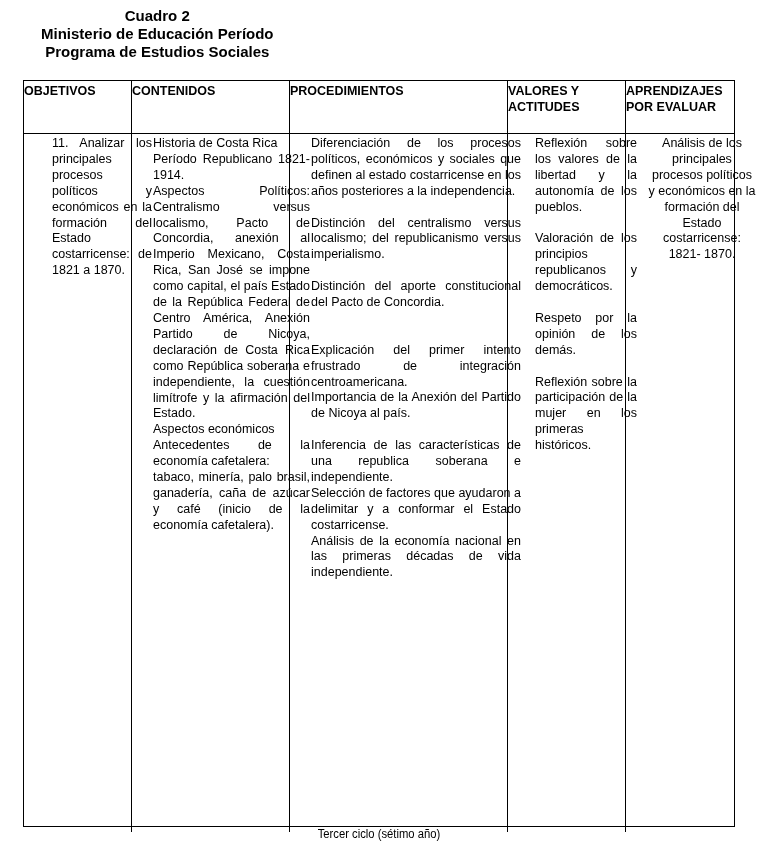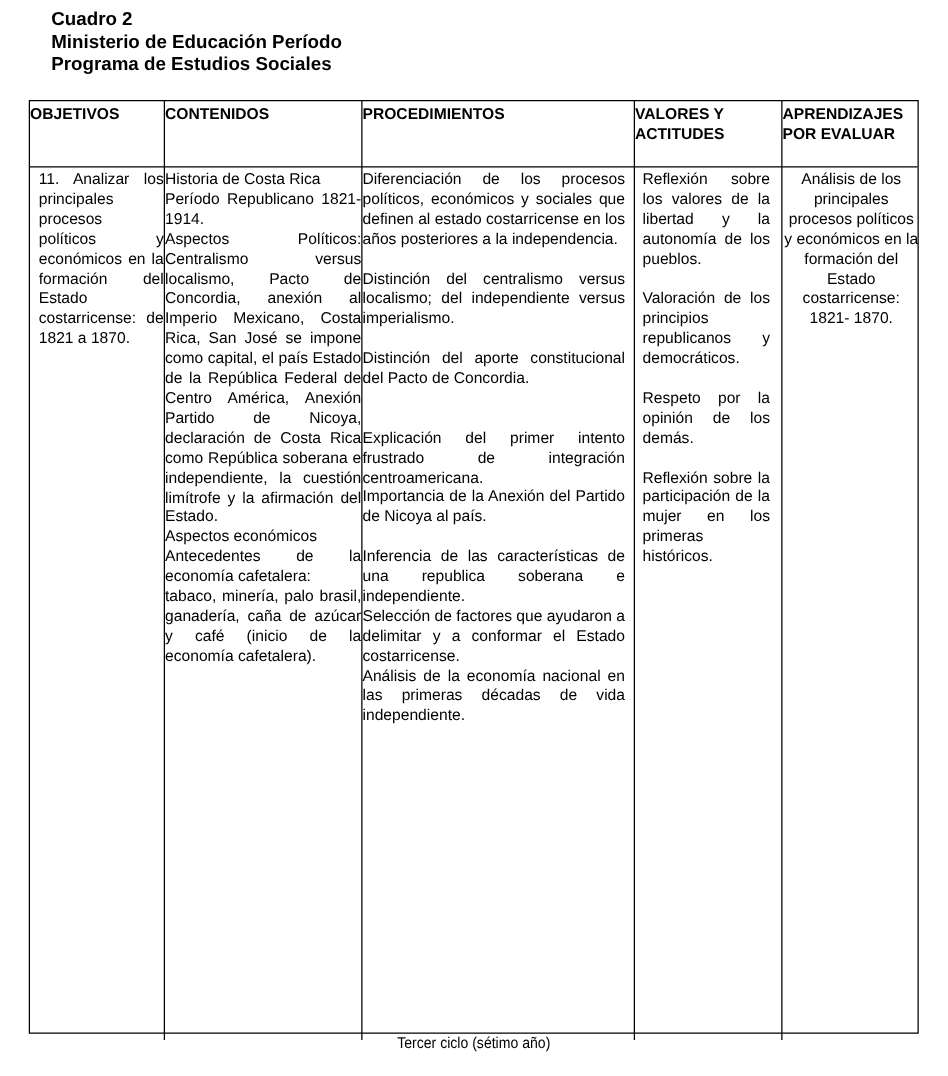--- a/index.html
+++ b/index.html
@@ -1,23 +1,23 @@
 <!DOCTYPE html>
 <html><head>
 <meta charset="utf-8">
 <style>
   html, body { margin: 0; padding: 0; background: #ffffff; }
   body { width: 758px; height: 861px; position: relative; overflow: hidden; font-family: "Liberation Sans", sans-serif; color: #000; }
   .title-block { position: absolute; left: 41px; top: 7px; font-weight: bold; font-size: 15px; line-height: 18px; }
-  .title-block div { white-space: nowrap; }
+  .title-block div { white-space: nowrap; text-align: center; }
   .tbl { position: absolute; left: 23px; top: 80px; width: 712px; height: 747px; border: 1.5px solid #000; box-sizing: border-box; }
   .vline { position: absolute; top: -1px; width: 1px; background: #000; height: 752px; }
   .hline { position: absolute; left: 0; right: 0; top: 52px; height: 1px; background: #000; }
   .hdr { position: absolute; top: 2px; font-weight: bold; font-size: 12.5px; line-height: 16px; text-align: left; }
-  .cell { position: absolute; top: 55px; font-size: 12.5px; line-height: 15.9px; text-align: justify; }
+  .cell { position: absolute; top: 55px; font-size: 12.5px; line-height: 15.9px; text-align: justify; margin-left: 21px; }
   .cell p { margin: 0; }
   .gap { height: 15.9px; }
   .footer { position: absolute; top: 827px; left: 0; width: 758px; text-align: center; font-size: 12.5px; line-height: 15px; transform: scaleX(0.9); transform-origin: center; }
 </style>
 </head>
 <body>
 
 <div class="title-block">
   <div>Cuadro 2</div>
   <div>Ministerio de Educación Período</div>
@@ -52,21 +52,21 @@
     <p>Período Republicano 1821-1914.</p>
     <p>Aspectos Políticos: Centralismo versus localismo, Pacto de Concordia, anexión al Imperio Mexicano, Costa Rica, San José se impone como capital, el país Estado de la República Federal de Centro América, Anexión Partido de Nicoya, declaración de Costa Rica como República soberana e independiente, la cuestión limítrofe y la afirmación del Estado.</p>
     <p>Aspectos económicos</p>
     <p>Antecedentes de la economía cafetalera:</p>
     <p>tabaco, minería, palo brasil, ganadería, caña de azúcar y café (inicio de la economía cafetalera).</p>
   </div>
 
   <div class="cell" style="left:266px;width:210px">
     <p>Diferenciación de los procesos políticos, económicos y sociales que definen al estado costarricense en los años posteriores a la independencia.</p>
     <div class="gap"></div>
-    <p>Distinción del centralismo versus localismo; del independiente versus imperialismo.</p>
+    <p>Distinción del centralismo versus localismo; del republicanismo versus imperialismo.</p>
     <div class="gap"></div>
     <p>Distinción del aporte constitucional del Pacto de Concordia.</p>
     <div class="gap"></div>
     <div class="gap"></div>
     <p>Explicación del primer intento frustrado de integración centroamericana.</p>
     <p>Importancia de la Anexión del Partido de Nicoya al país.</p>
     <div class="gap"></div>
     <p>Inferencia de las características de una republica soberana e independiente.</p>
     <p>Selección de factores que ayudaron a delimitar y a conformar el Estado costarricense.</p>
     <p>Análisis de la economía nacional en las primeras décadas de vida independiente.</p>

